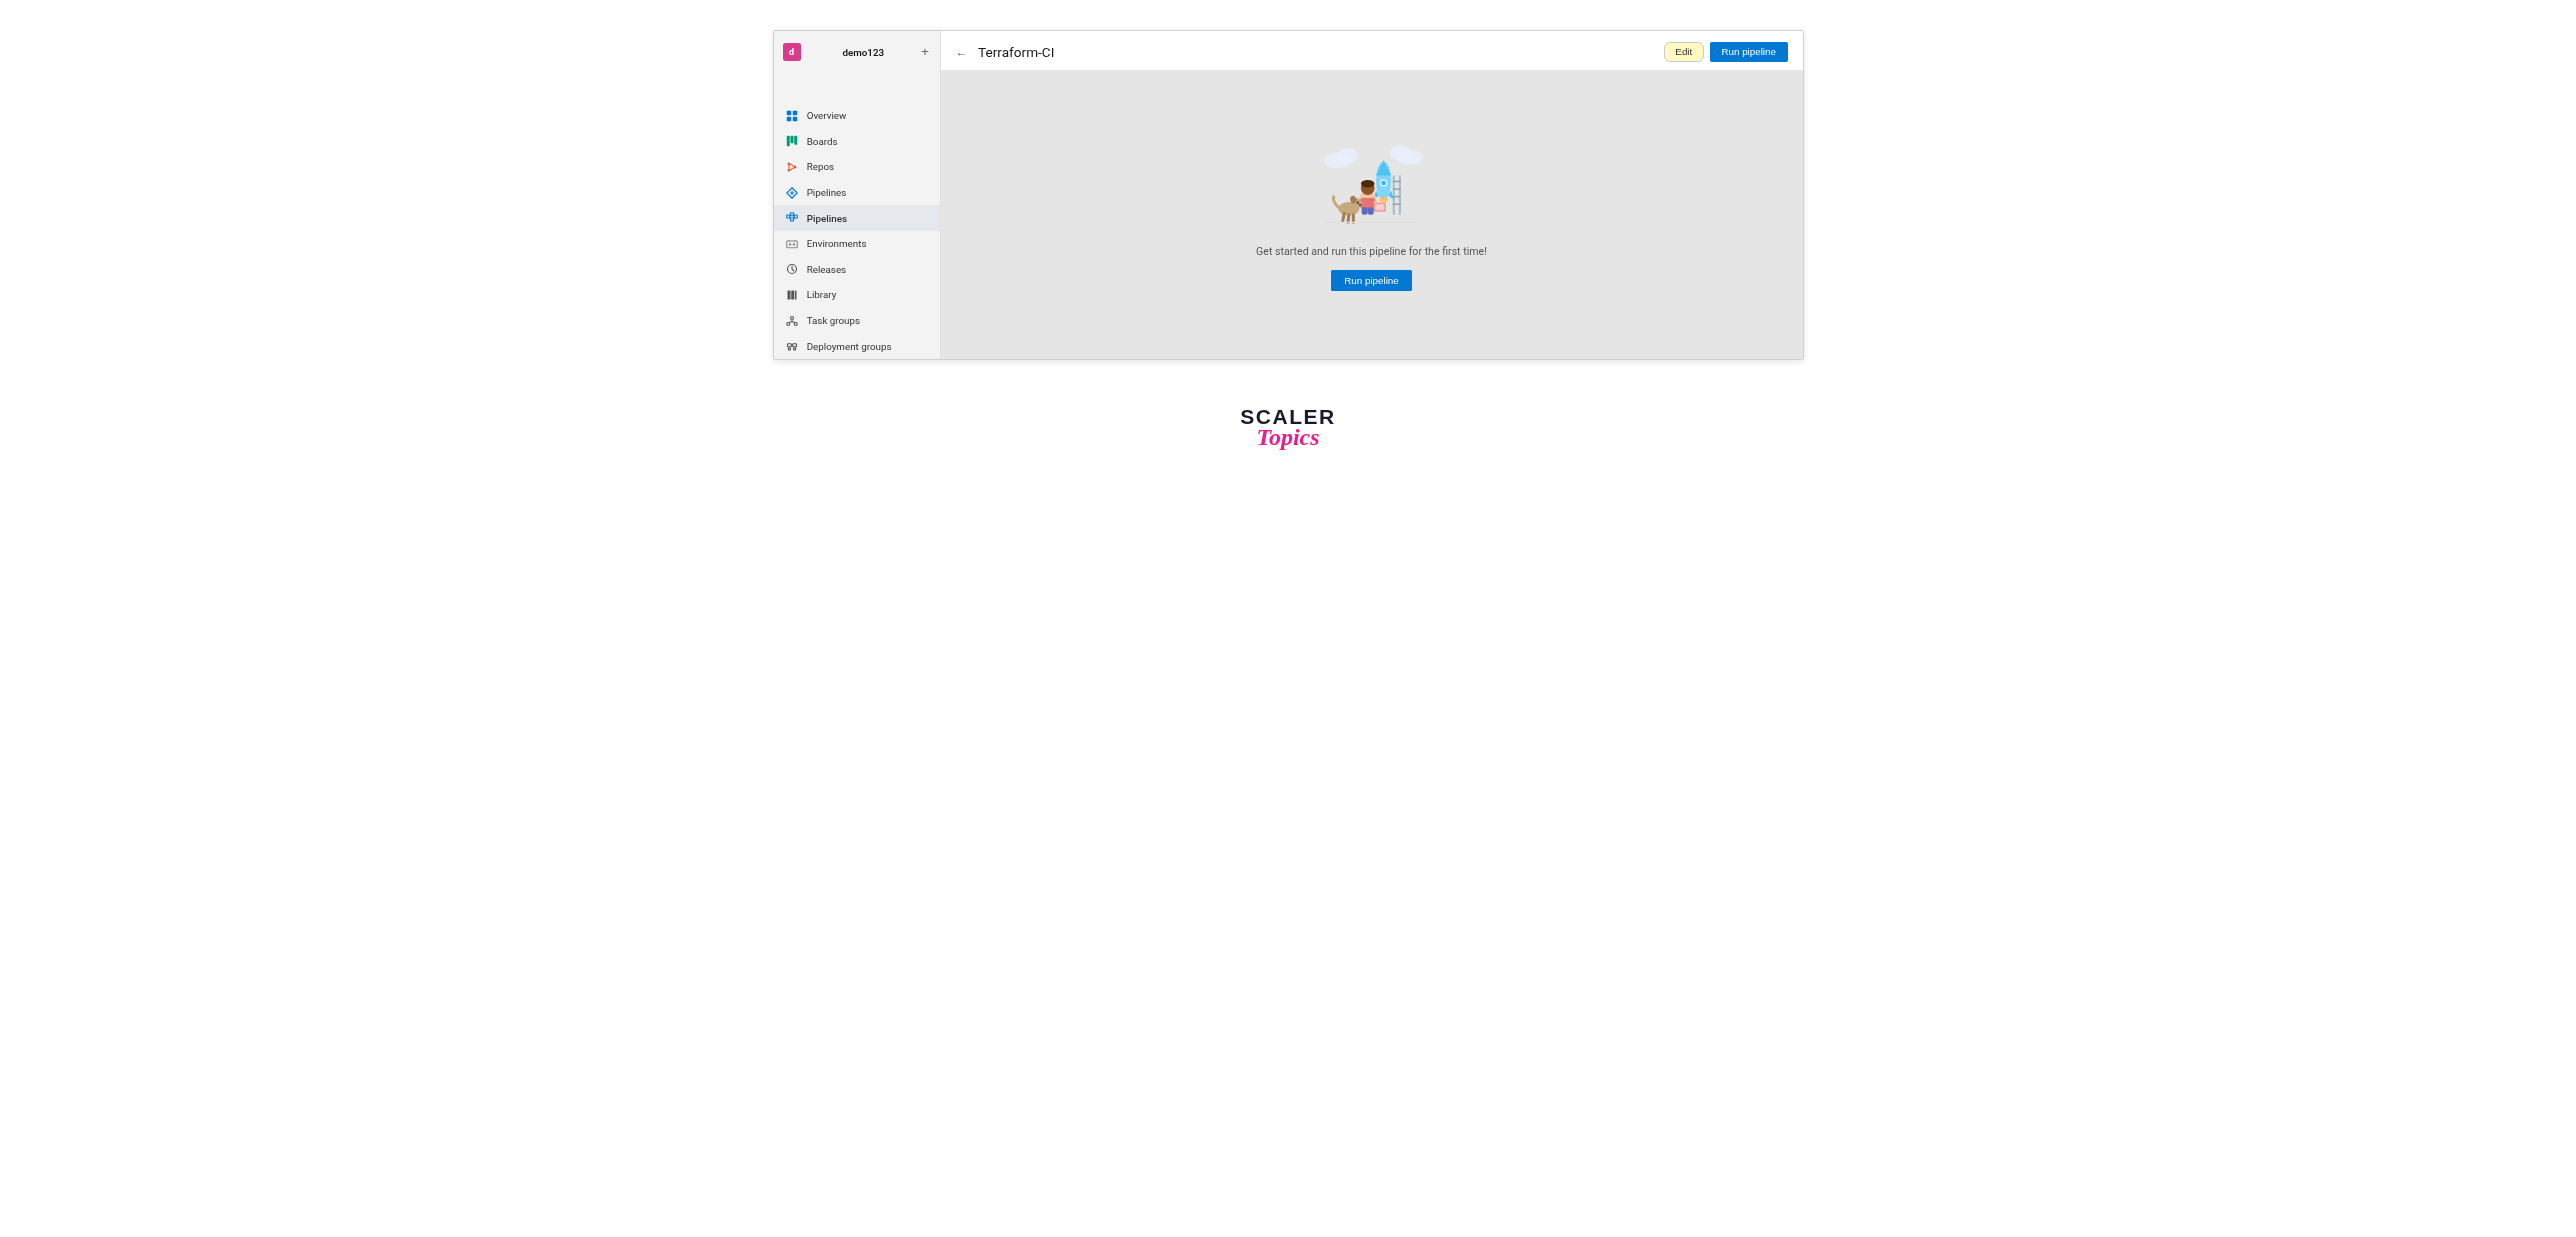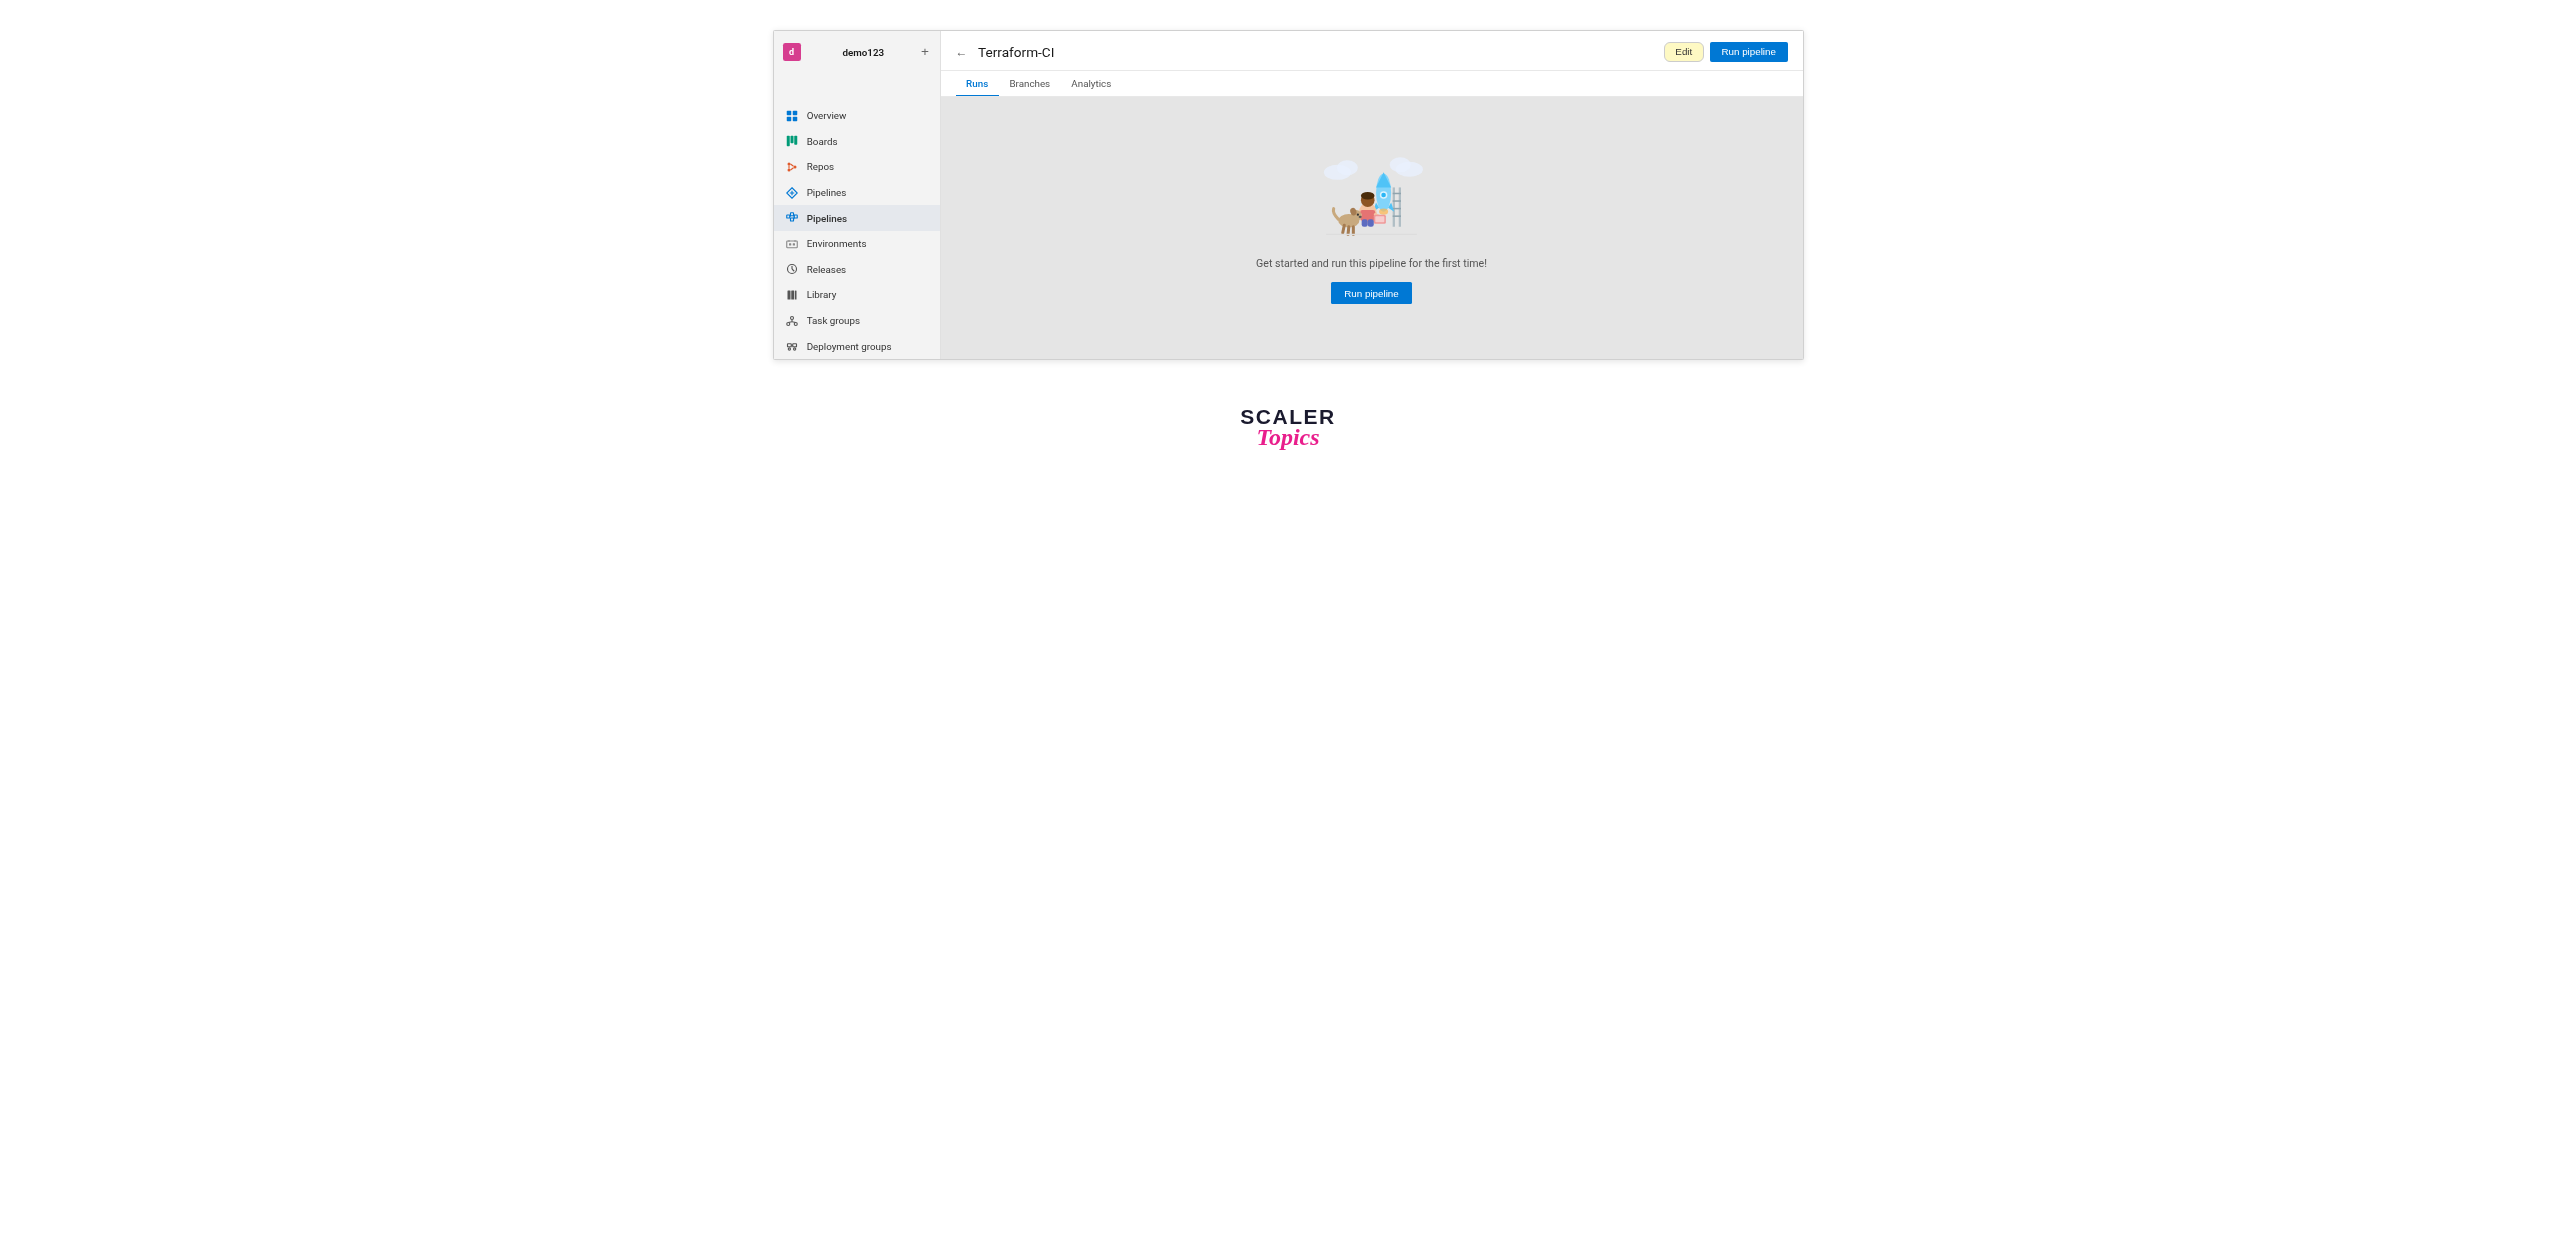--- a/index.html
+++ b/index.html
@@ -433,25 +433,20 @@
         <div class="main-title-row">
           <button class="back-btn">←</button>
           <h1 class="main-title">Terraform-CI</h1>
         </div>
         <div class="header-actions">
           <button class="btn-edit">Edit</button>
           <button class="btn-run">Run pipeline</button>
         </div>
       </div>
 
-      <div class="tabs">
-        <div class="tab active">Runs</div>
-        <div class="tab">Branches</div>
-        <div class="tab">Analytics</div>
-      </div>
 
       <div class="empty-state">
 
         <svg class="empty-illustration" viewBox="0 0 160 120" xmlns="http://www.w3.org/2000/svg">
 
           <ellipse cx="35" cy="28" rx="18" ry="10" fill="#e8f0fe" opacity="0.8"></ellipse>
           <ellipse cx="48" cy="22" rx="14" ry="10" fill="#e8f0fe" opacity="0.8"></ellipse>
           <ellipse cx="130" cy="24" rx="18" ry="10" fill="#e8f0fe" opacity="0.8"></ellipse>
           <ellipse cx="118" cy="18" rx="14" ry="10" fill="#e8f0fe" opacity="0.8"></ellipse>
 

